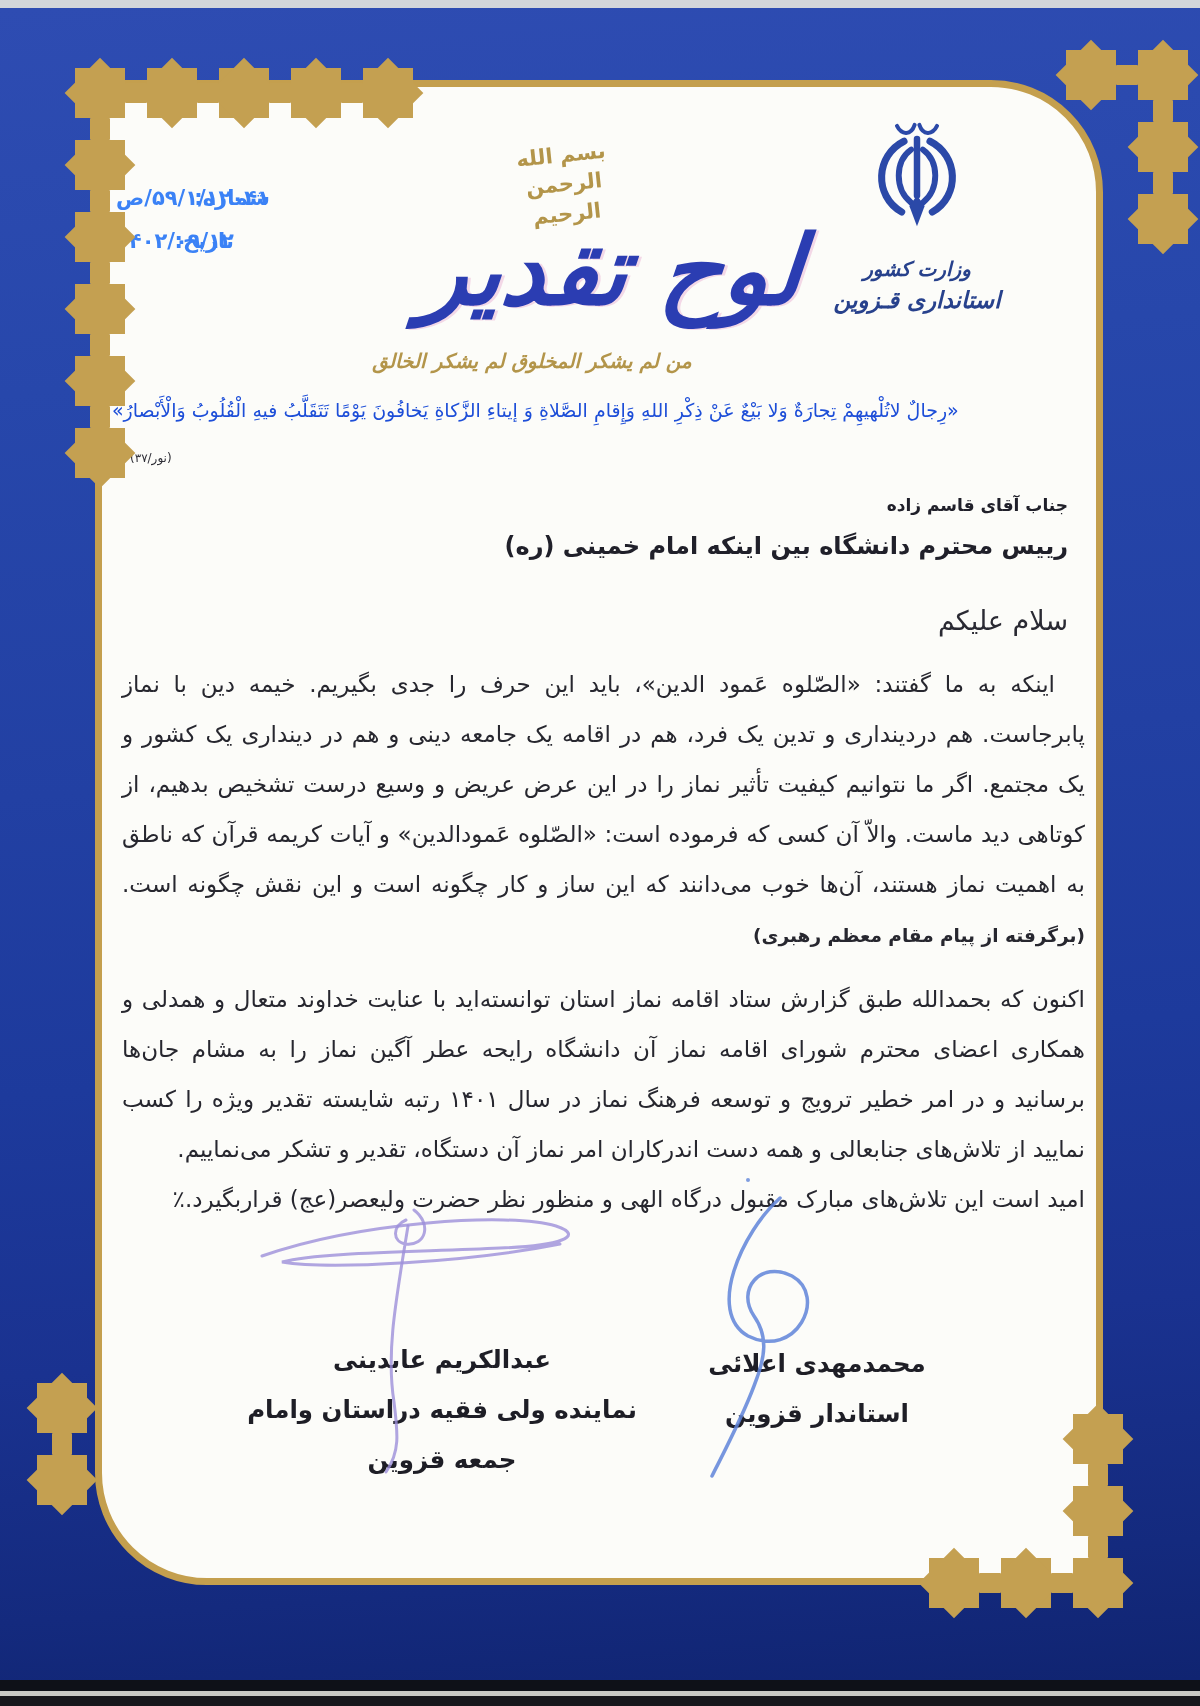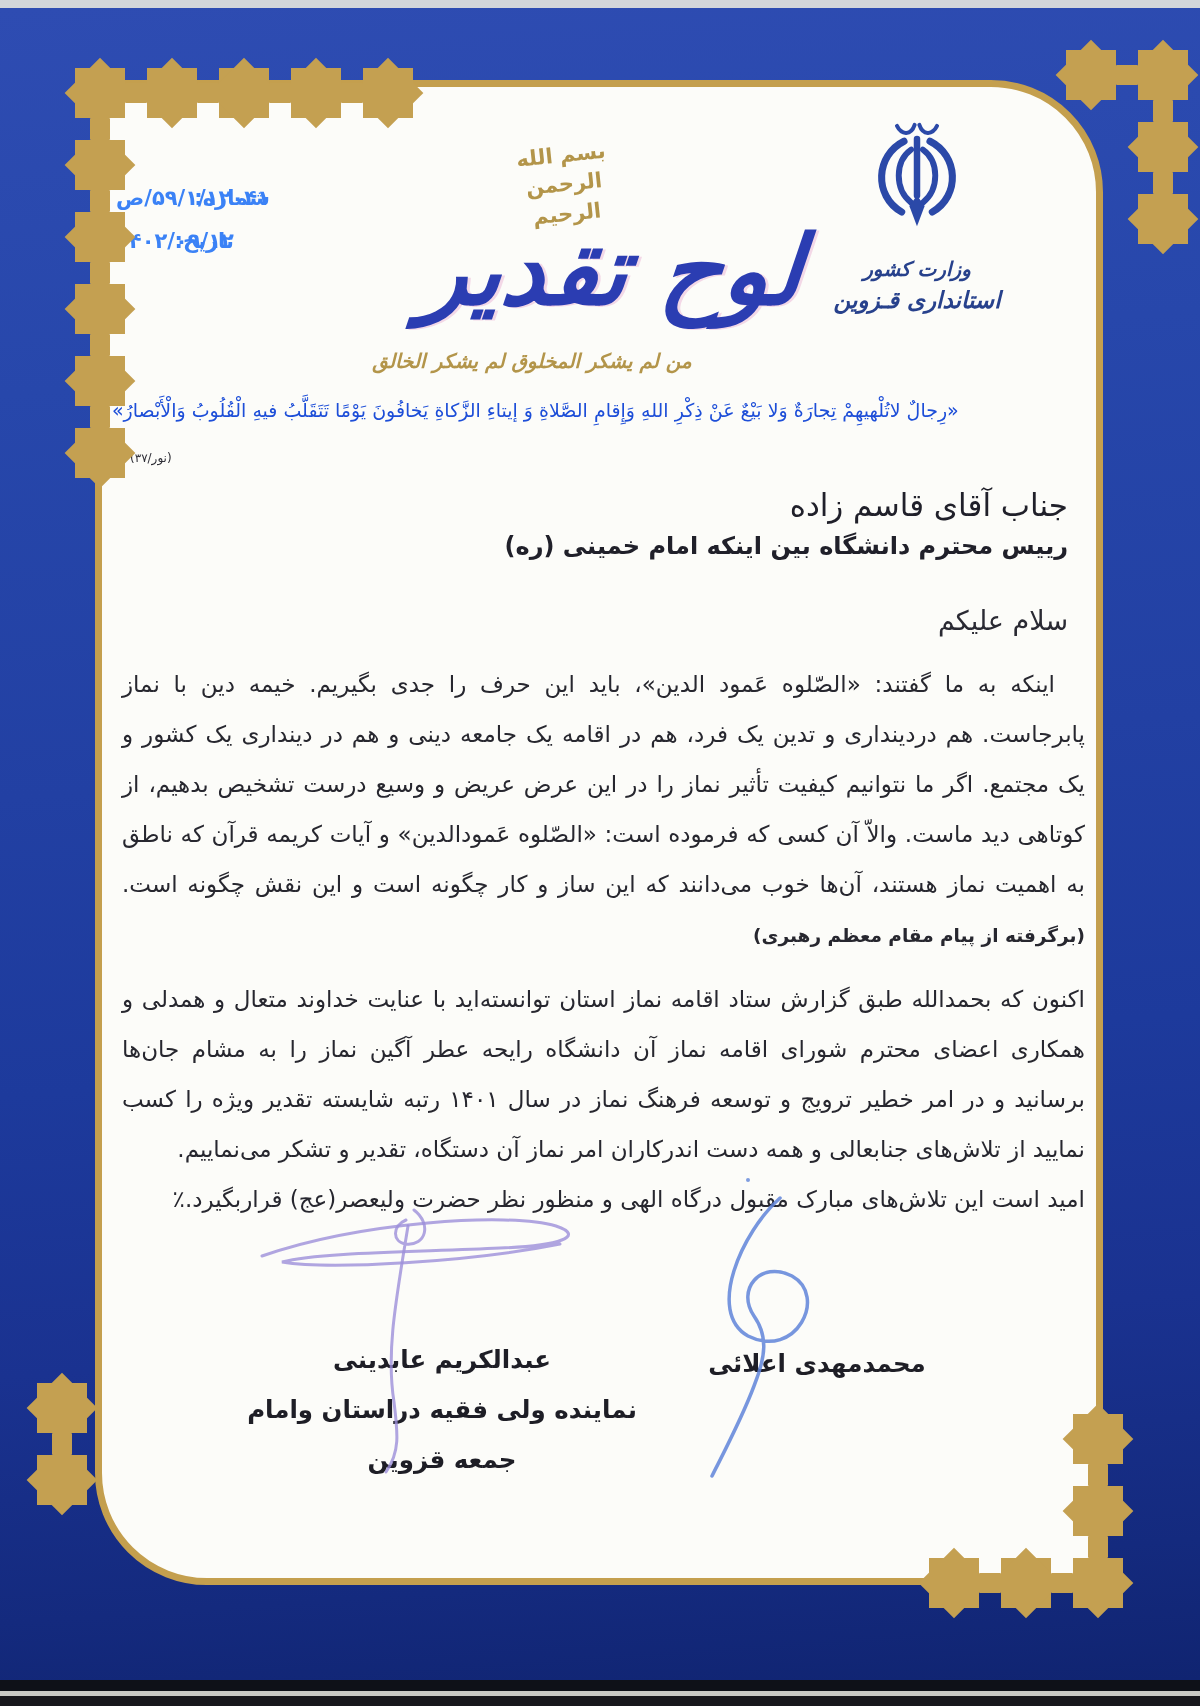--- a/index.html
+++ b/index.html
@@ -32,21 +32,21 @@
         transform:skewX(-5deg);text-shadow:3px 1px 0 rgba(198,28,135,.16);white-space:nowrap;}
   .motto{left:230px;top:262px;width:400px;text-align:center;
         font-size:20px;font-style:italic;font-weight:600;color:#b3954a;white-space:nowrap;}
   
   .verse{left:10px;top:312px;width:976px;direction:rtl;text-align:left;
         font-size:19px;font-weight:500;color:#1d4ed8;white-space:nowrap;}
   .citation{left:28px;top:364px;font-size:12px;color:#2e2e36;direction:rtl;}
   
   .addressee{right:28px;top:398px;direction:rtl;text-align:right;color:#20202a;}
   .addressee div{position:static;}
-  .addr1{font-size:31px;font-weight:400;line-height:40px;}
+  .addr1{font-size:17px;font-weight:700;line-height:40px;}
   .addr2{font-size:24px;font-weight:700;line-height:42px;}
   .salutation{right:28px;top:518px;font-size:27px;font-weight:500;color:#2a2a33;direction:rtl;}
   
   .body{left:20px;top:572px;width:963px;direction:rtl;text-align:justify;
         font-size:23px;color:#27272f;}
   .body p{position:static;margin:0;line-height:50px;}
   .body .p1{margin-bottom:13px;text-indent:30px;}
   .body .note{font-size:18.5px;font-weight:bold;}
   
   .sig-right{left:545px;top:1252px;width:340px;text-align:center;color:#1e1e26;}
@@ -111,20 +111,21 @@
     <div class="salutation">سلام علیکم</div>
 
     <div class="body">
       <p class="p1"><span style="position:static;">اینکه به ما گفتند: «الصّلوه عَمود الدین»، باید این حرف را جدی بگیریم. خیمه دین با نماز پابرجاست. هم دردینداری و تدین یک فرد، هم در اقامه یک جامعه دینی و هم در دینداری یک کشور و یک مجتمع. اگر ما نتوانیم کیفیت تأثیر نماز را در این عرض عریض و وسیع درست تشخیص بدهیم، از کوتاهی دید ماست. والاّ آن کسی که فرموده است: «الصّلوه عَمودالدین» و آیات کریمه قرآن که ناطق به اهمیت نماز هستند، آن‌ها خوب می‌دانند که این ساز و کار چگونه است و این نقش چگونه است.</span><span class="note" style="position:static;">(برگرفته از پیام مقام معظم رهبری)</span></p>
       <p>اکنون که بحمدالله طبق گزارش ستاد اقامه نماز استان توانسته‌اید با عنایت خداوند متعال و همدلی و همکاری اعضای محترم شورای اقامه نماز آن دانشگاه رایحه عطر آگین نماز را به مشام جان‌ها برسانید و در امر خطیر ترویج و توسعه فرهنگ نماز در سال ۱۴۰۱ رتبه شایسته تقدیر ویژه را کسب نمایید از تلاش‌های جنابعالی و همه دست اندرکاران امر نماز آن دستگاه، تقدیر و تشکر می‌نماییم.</p>
       <p>امید است این تلاش‌های مبارک مقبول درگاه الهی و منظور نظر حضرت ولیعصر(عج) قراربگیرد.٪</p>
     </div>
 
     <div class="sig-right">
       <span class="sig-name">محمدمهدی اعلائی</span>
+      <span class="sig-title">استاندار قزوین</span>
     </div>
 
     <div class="sig-left">
       <span class="sig-name">عبدالکریم عابدینی</span>
       <span class="sig-title">نماینده ولی فقیه دراستان وامام جمعه قزوین</span>
     </div>
 
   </div>
 
   <svg class="overlay" width="1200" height="1706" viewBox="0 0 1200 1706">

